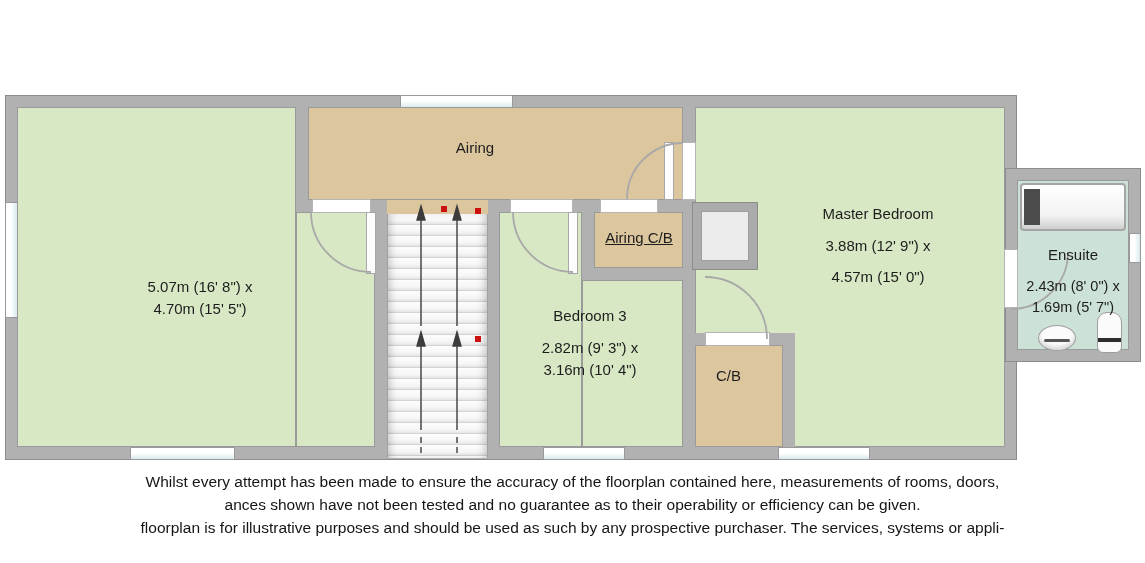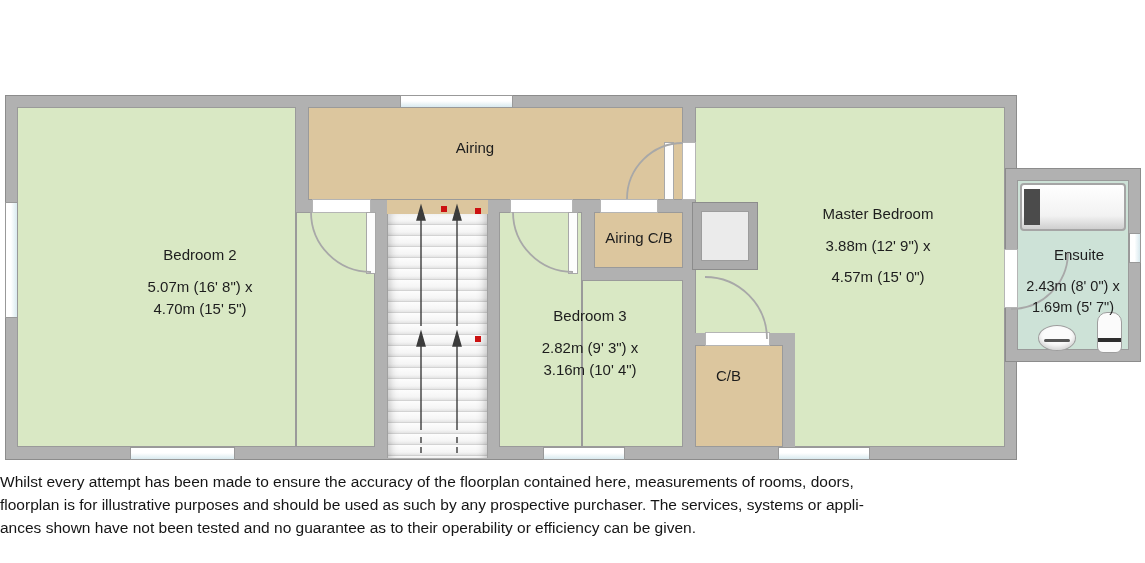--- a/index.html
+++ b/index.html
@@ -25,21 +25,21 @@
   .closet-inner{background:#ebebeb;border:1px solid #9c9c9c;}
   .label{text-align:center;font-size:15px;line-height:18px;white-space:nowrap;}
   .label-sm{font-size:14.5px;}
   .reddot{background:#cc1111;width:6px;height:6px;}
   .bath{background:linear-gradient(to bottom,#fff 0%,#f2f2f2 70%,#cfcfcf 100%);border:2px solid #a5a5a5;border-radius:4px;}
   .bathblk{background:#4b4b4b;}
   .sink{background:#fbfbfb;border:1px solid #9e9e9e;border-radius:50%;box-shadow:inset 0 -3px 4px rgba(0,0,0,.15);}
   .sinkline{background:#555;border-radius:2px;}
   .toilet{background:#fbfbfb;border:1px solid #9e9e9e;border-radius:10px 10px 6px 6px;}
   .toiletband{background:#2e2e2e;}
-  .disclaimer{left:0;top:470px;width:1145px;text-align:left;font-size:15.5px;line-height:23px;color:#151515;}
+  .disclaimer{left:0;top:470px;width:1145px;text-align:center;font-size:15.5px;line-height:23px;color:#151515;}
   .disclaimer div{white-space:pre;}
   svg.overlay{position:absolute;left:0;top:0;pointer-events:none;}
 </style>
 </head>
 <body>
 
 <div class="page">
 
 
   <div class="abs wallblock" style="left:5px;top:95px;width:1012px;height:365px;"></div>
@@ -116,41 +116,40 @@
       <line x1="421" y1="346" x2="421" y2="430" fill="none"></line>
       <line x1="421" y1="437" x2="421" y2="453" stroke-dasharray="6,4" fill="none"></line>
       <line x1="457" y1="219" x2="457" y2="326" fill="none"></line>
       <polygon points="453,220 461,220 457,206"></polygon>
       <polygon points="453,346 461,346 457,332"></polygon>
       <line x1="457" y1="346" x2="457" y2="430" fill="none"></line>
       <line x1="457" y1="437" x2="457" y2="453" stroke-dasharray="6,4" fill="none"></line>
     </g>
   </svg>
 
-  <div class="abs label" style="left:100px;top:246px;width:200px;">Bedroom 2</div>
   <div class="abs label" style="left:100px;top:278px;width:200px;">5.07m (16' 8") x</div>
   <div class="abs label" style="left:100px;top:300px;width:200px;">4.70m (15' 5")</div>
 
   <div class="abs label" style="left:375px;top:139px;width:200px;">Airing</div>
 
-  <div class="abs label" style="left:589px;top:229px;width:100px;">Airing C/B</div>
+  <div class="abs label" style="left:589px;top:229px;width:100px;text-decoration:underline;">Airing C/B</div>
 
   <div class="abs label" style="left:490px;top:307px;width:200px;">Bedroom 3</div>
   <div class="abs label" style="left:490px;top:339px;width:200px;">2.82m (9' 3") x</div>
   <div class="abs label" style="left:490px;top:361px;width:200px;">3.16m (10' 4")</div>
 
   <div class="abs label" style="left:695px;top:367px;width:67px;">C/B</div>
 
   <div class="abs label" style="left:778px;top:205px;width:200px;">Master Bedroom</div>
   <div class="abs label" style="left:778px;top:237px;width:200px;">3.88m (12' 9") x</div>
   <div class="abs label" style="left:778px;top:268px;width:200px;">4.57m (15' 0")</div>
 
-  <div class="abs label" style="left:1017px;top:246px;width:124px;">Ensuite</div>
+  <div class="abs label" style="left:1017px;top:246px;width:112px;">Ensuite</div>
   <div class="abs label label-sm" style="left:1012px;top:277px;width:122px;">2.43m (8' 0") x</div>
   <div class="abs label label-sm" style="left:1012px;top:298px;width:122px;">1.69m (5' 7")</div>
 
   <div class="abs disclaimer">
     <div>Whilst every attempt has been made to ensure the accuracy of the floorplan contained here, measurements of rooms, doors,</div>
+    <div>ances shown have not been tested and no guarantee as to their operability or efficiency can be given.</div>
     <div>floorplan is for illustrative purposes and should be used as such by any prospective purchaser. The services, systems or appli-</div>
-    <div>ances shown have not been tested and no guarantee as to their operability or efficiency can be given.</div>
   </div>
 
 </div>
 
 </body></html>

